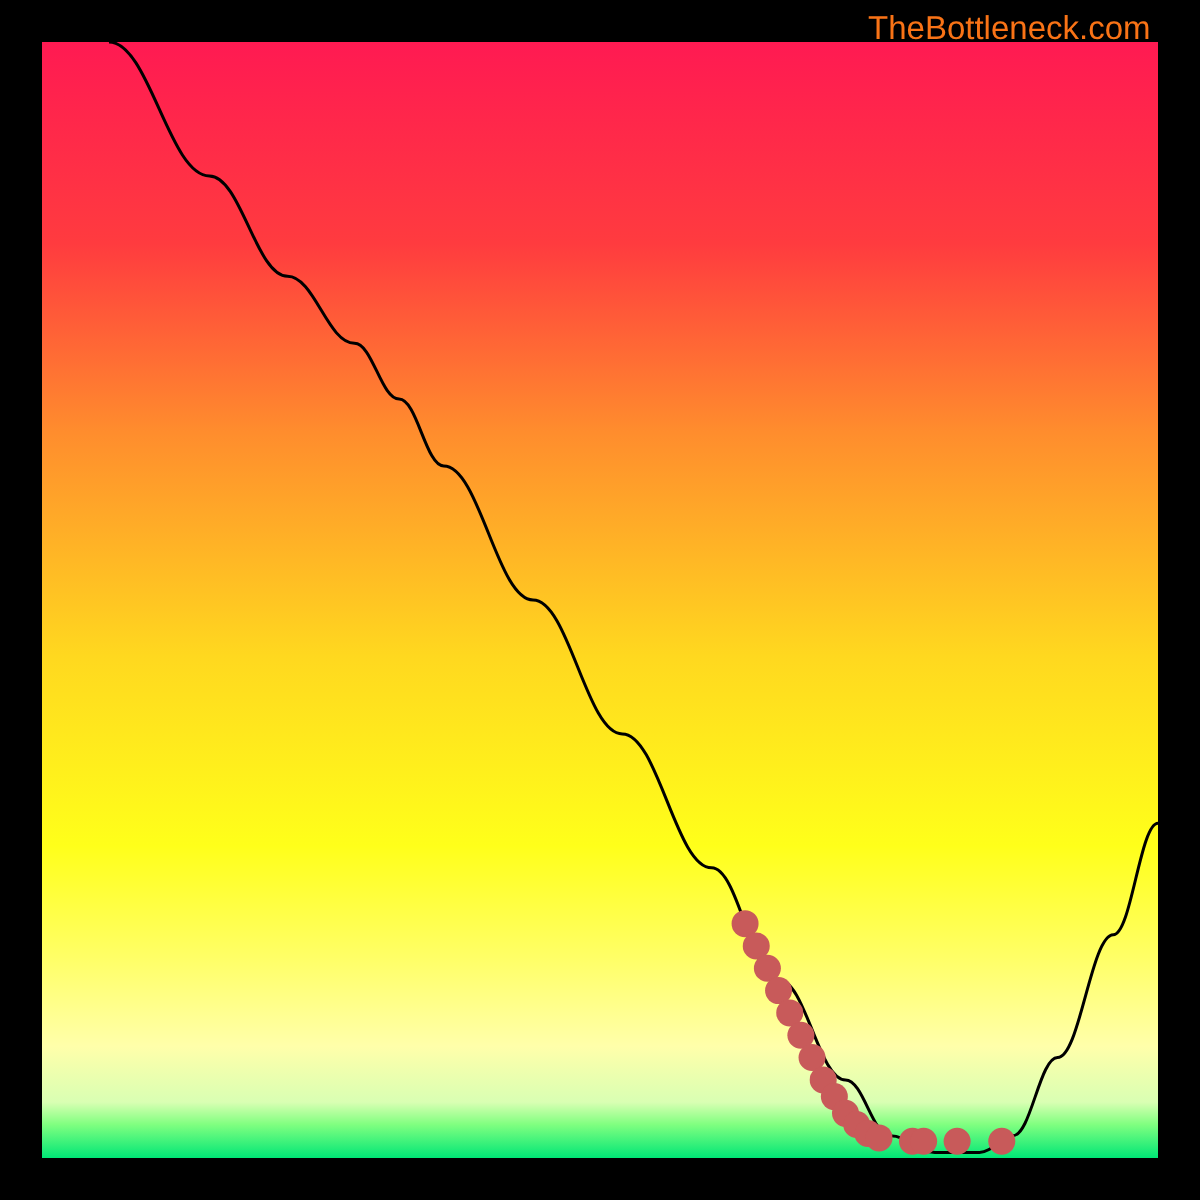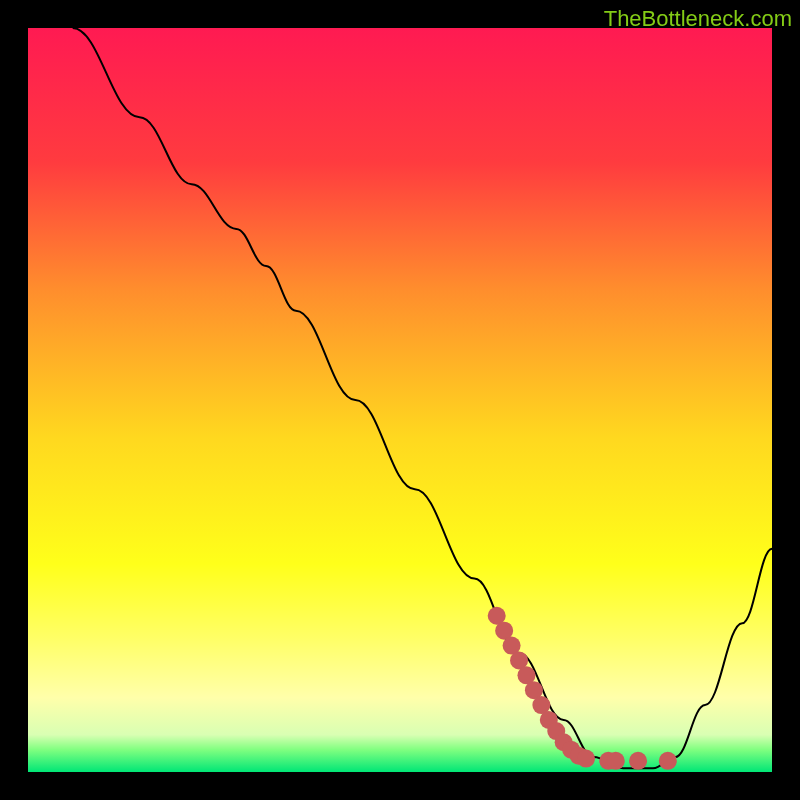--- a/index.html
+++ b/index.html
@@ -7,22 +7,22 @@
     padding: 0;
     width: 800px;
     height: 800px;
     background: #000;
     font-family: Arial, sans-serif;
     position: relative;
   }
   .watermark {
     position: absolute;
     top: 6px;
-    right: 8px;
-    color: #84cc16;
+    right: 33px;
+    color: #f97316;
     font-size: 22px;
     font-weight: 500;
     z-index: 10;
   }
   .plot-area {
     position: absolute;
     left: 28px;
     top: 28px;
     width: 744px;
     height: 744px;

